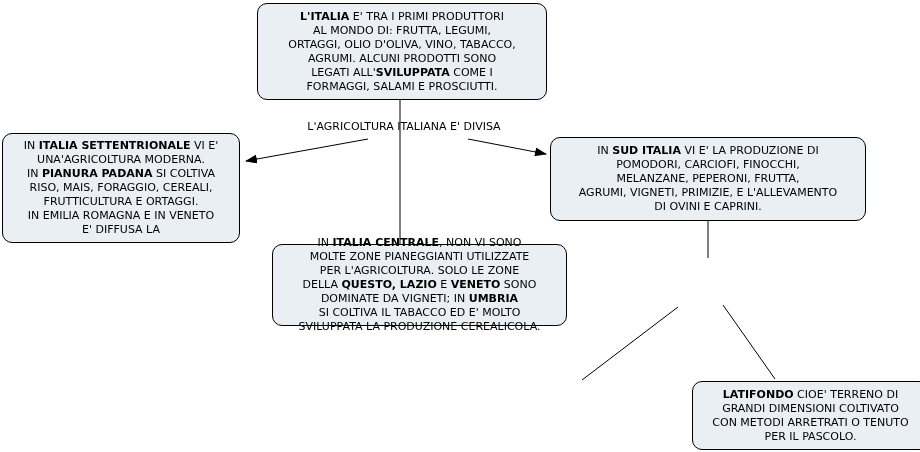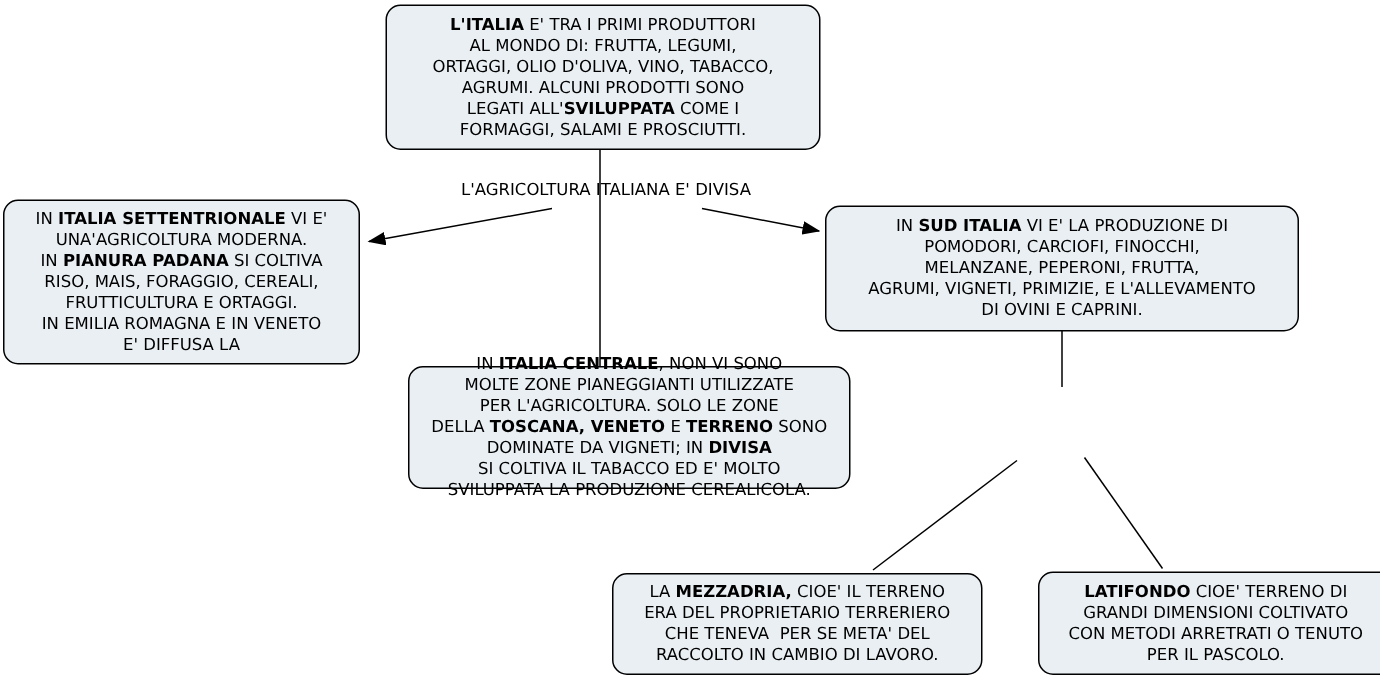--- a/index.html
+++ b/index.html
@@ -108,33 +108,27 @@
 POMODORI, CARCIOFI, FINOCCHI,
 MELANZANE, PEPERONI, FRUTTA,
 AGRUMI, VIGNETI, PRIMIZIE, E L'ALLEVAMENTO
 DI OVINI E CAPRINI.</div>
   </div>
 
   <div class="node" id="node-centrale">
     <div class="node-text">IN <b>ITALIA CENTRALE</b>, NON VI SONO
 MOLTE ZONE PIANEGGIANTI UTILIZZATE
 PER L'AGRICOLTURA. SOLO LE ZONE
-DELLA <b>TOSCANA, VENETO</b> E <b>TERRENO</b> SONO
-DOMINATE DA VIGNETI; IN <b>DIVISA</b>
+DELLA <b>QUESTO, LAZIO</b> E <b>VENETO</b> SONO
+DOMINATE DA VIGNETI; IN <b>UMBRIA</b>
 SI COLTIVA IL TABACCO ED E' MOLTO
 SVILUPPATA LA PRODUZIONE CEREALICOLA.</div>
   </div>
 
 
-  <div class="node" id="node-mezzadria">
-    <div class="node-text">LA <b>MEZZADRIA,</b> CIOE' IL TERRENO
-ERA DEL PROPRIETARIO TERRERIERO
-CHE TENEVA  PER SE META' DEL
-RACCOLTO IN CAMBIO DI LAVORO.</div>
-  </div>
 
   <div class="node" id="node-latifondo">
     <div class="node-text"><b>LATIFONDO</b> CIOE' TERRENO DI
 GRANDI DIMENSIONI COLTIVATO
 CON METODI ARRETRATI O TENUTO
 PER IL PASCOLO.</div>
   </div>
 
 </div>
 

